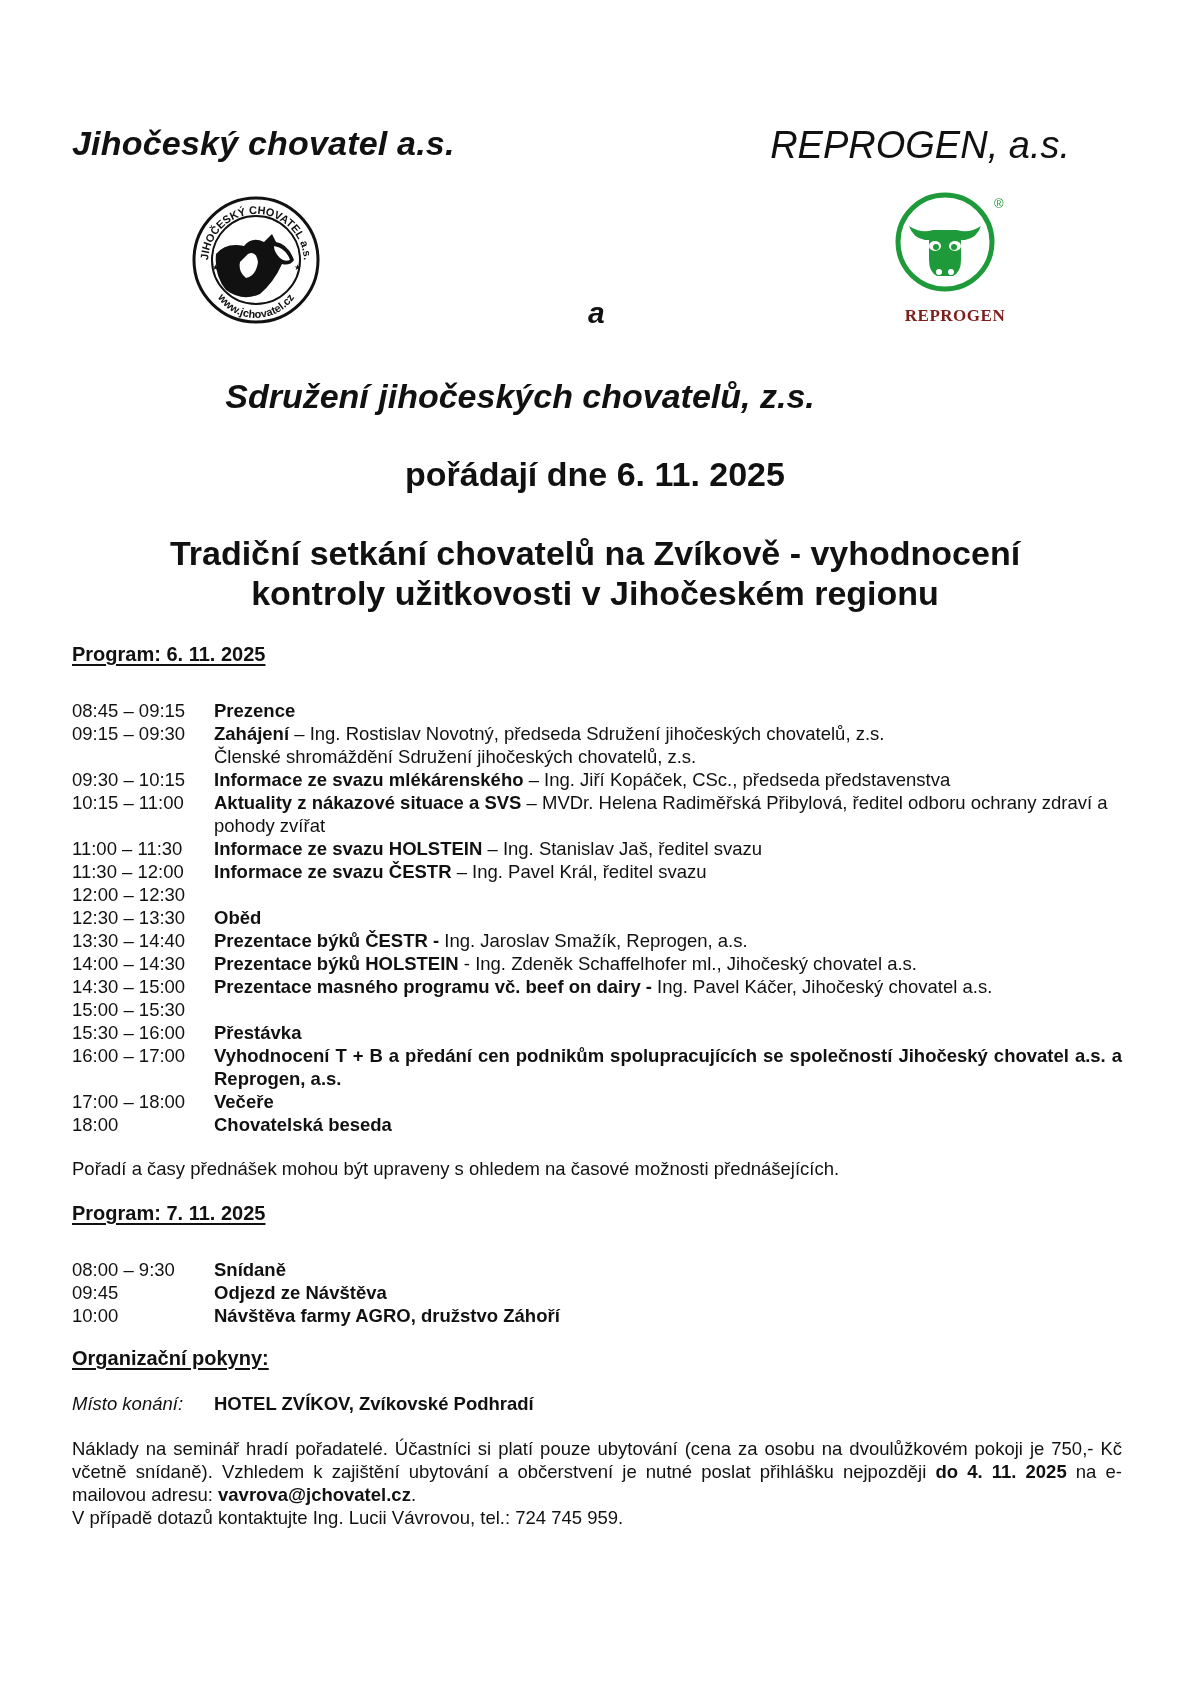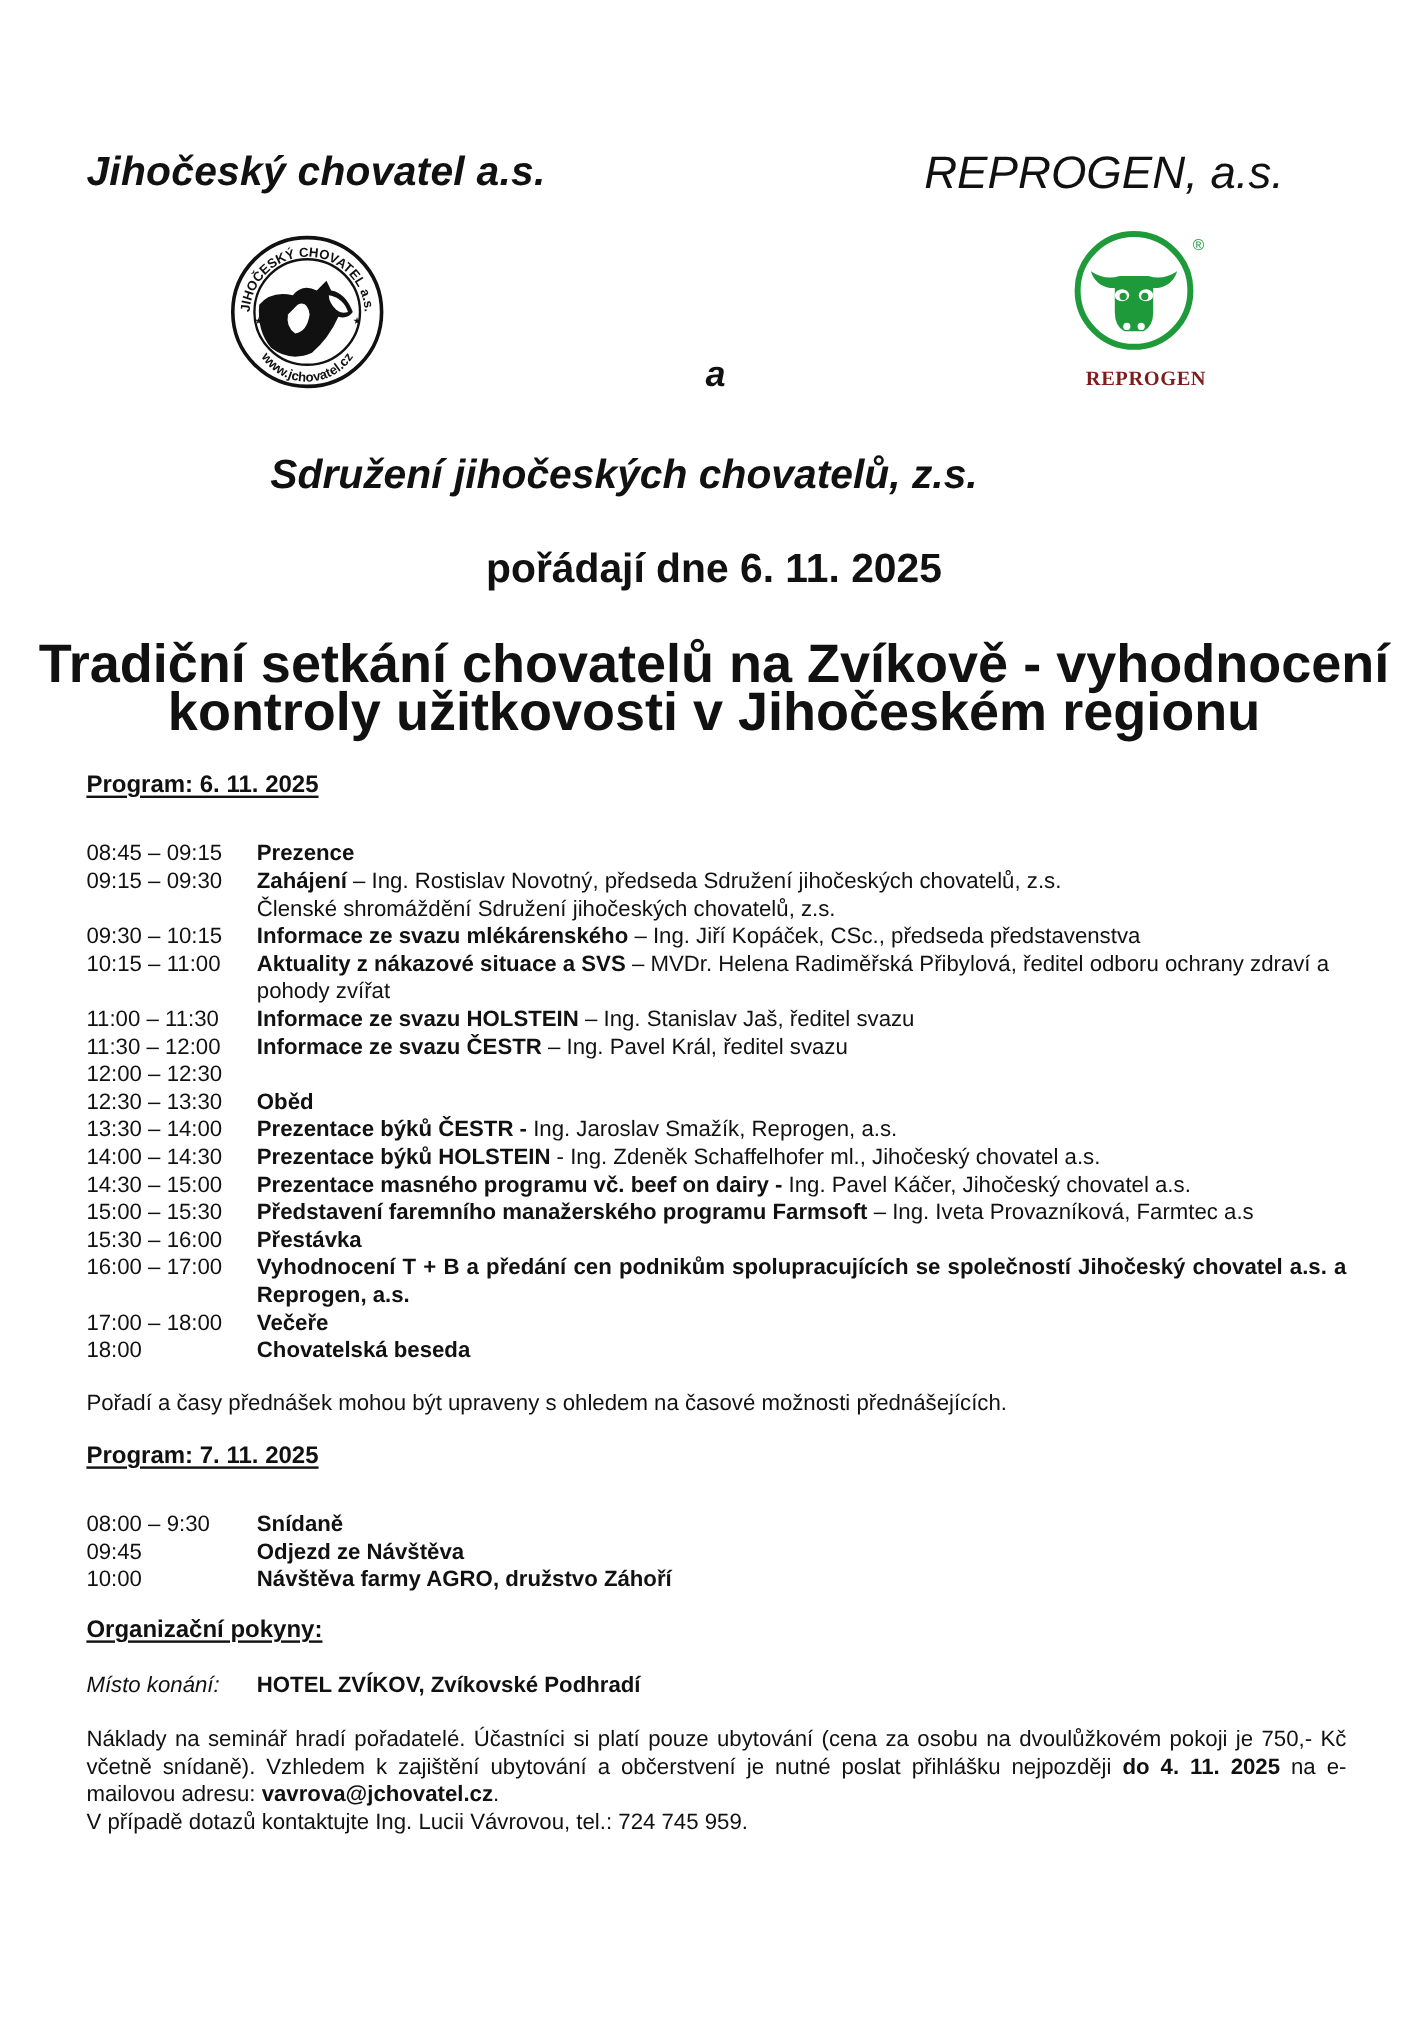--- a/index.html
+++ b/index.html
@@ -10,21 +10,21 @@
   .abs { position: absolute; }
   .org-left { left: 72px; top: 124px; font-size: 34px; font-weight: bold; font-style: italic; letter-spacing: 0.2px; }
   .org-right { right: 120px; top: 124px; font-size: 38px; font-weight: normal; font-style: italic; }
   .connector { left: 588px; top: 296px; font-size: 30px; font-weight: bold; font-style: italic; }
   .logo-left { left: 186px; top: 190px; width: 140px; height: 140px; }
   .logo-right { left: 895px; top: 192px; width: 130px; height: 140px; }
   .logo-right-text { left: 880px; top: 306px; width: 150px; text-align: center; color: #7f1d1d; font-family: "Liberation Serif", serif; font-weight: bold; font-size: 17px; letter-spacing: 0.5px; }
   .reg-mark { left: 994px; top: 196px; color: #1f9a3a; font-size: 13px; }
   .assoc { left: 0; width: 1040px; top: 377px; text-align: center; font-size: 34px; font-weight: bold; font-style: italic; }
   .date-line { left: 0; width: 1190px; top: 455px; text-align: center; font-size: 34px; font-weight: bold; }
-  .event-title { left: 0; width: 1190px; top: 533px; text-align: center; font-size: 45px; font-weight: bold; line-height: 40px; }
+  .event-title { left: 0; width: 1190px; top: 533px; text-align: center; font-size: 34px; font-weight: bold; line-height: 40px; }
 
   .section-head { left: 72px; font-size: 20px; font-weight: bold; text-decoration: underline; text-underline-offset: 3px; }
   .sched { left: 72px; width: 1050px; font-size: 18.5px; line-height: 23px; }
   .row { display: flex; }
   .row .time { width: 142px; flex: none; }
   .row .desc { flex: 1; }
   .row .desc b { font-weight: bold; }
   .justify { text-align: justify; text-align-last: left; }
   .note { left: 72px; top: 1158px; font-size: 18.5px; }
   .venue { left: 72px; top: 1393px; font-size: 18.5px; display: flex; }
@@ -116,34 +116,33 @@
     <span class="desc"><b>Informace ze svazu ČESTR </b><span> – Ing. Pavel Král, ředitel svazu</span></span>
   </div>
   <div class="row">
     <span class="time">12:00 – 12:30</span>
   </div>
   <div class="row">
     <span class="time">12:30 – 13:30</span>
     <span class="desc"><b>Oběd</b></span>
   </div>
   <div class="row">
-    <span class="time">13:30 – 14:00</span>
+    <span class="time">13:30 – 14:40</span>
     <span class="desc"><b>Prezentace býků ČESTR -</b><span> Ing. Jaroslav Smažík, Reprogen, a.s.</span></span>
   </div>
   <div class="row">
     <span class="time">14:00 – 14:30</span>
     <span class="desc"><b>Prezentace býků HOLSTEIN</b><span> - Ing. Zdeněk Schaffelhofer ml., Jihočeský chovatel a.s.</span></span>
   </div>
   <div class="row">
     <span class="time">14:30 – 15:00</span>
     <span class="desc"><b>Prezentace masného programu vč. beef on dairy -</b><span> Ing. Pavel Káčer, Jihočeský chovatel a.s.</span></span>
   </div>
   <div class="row">
     <span class="time">15:00 – 15:30</span>
-    <span class="desc"><b>Představení faremního manažerského programu Farmsoft</b><span> – Ing. Iveta Provazníková, Farmtec a.s</span></span>
   </div>
   <div class="row">
     <span class="time">15:30 – 16:00</span>
     <span class="desc"><b>Přestávka</b></span>
   </div>
   <div class="row">
     <span class="time">16:00 – 17:00</span>
     <span class="desc justify"><b>Vyhodnocení T + B a předání cen podnikům spolupracujících se společností Jihočeský chovatel a.s. a Reprogen, a.s.</b></span>
   </div>
   <div class="row">

